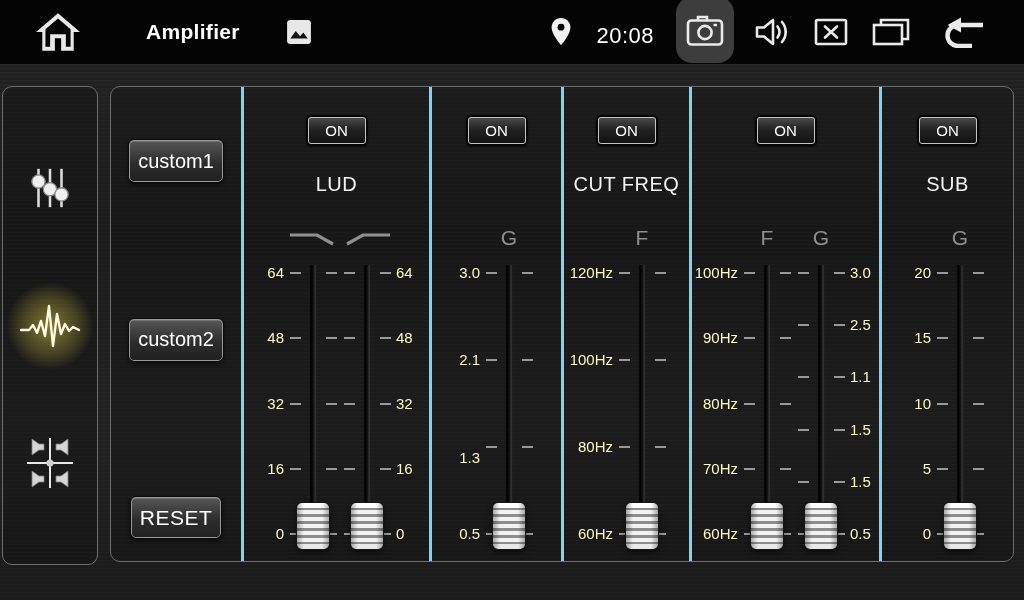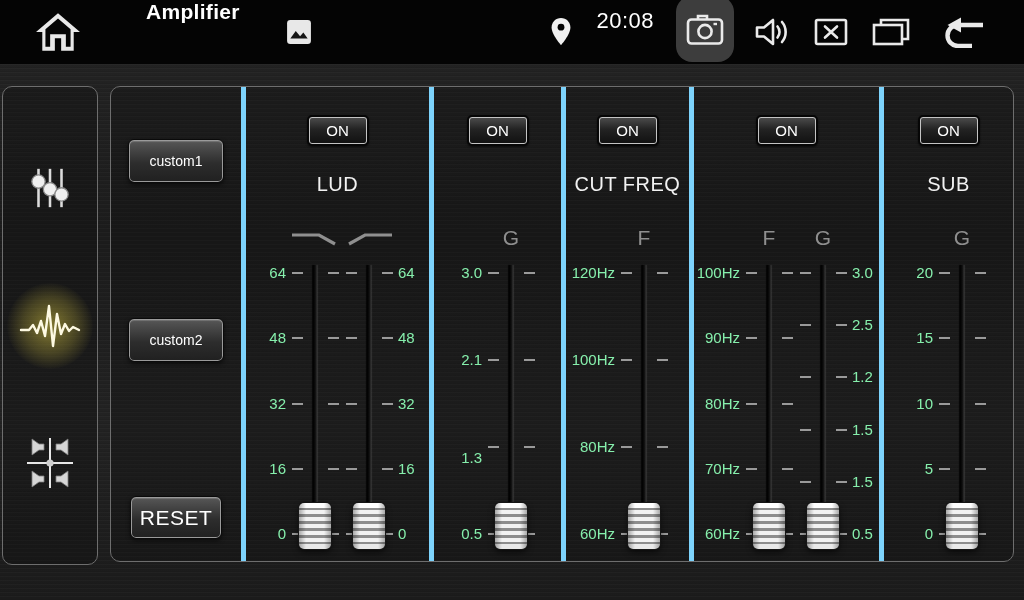--- a/index.html
+++ b/index.html
@@ -15,21 +15,21 @@
     content:""; position:absolute; inset:0; pointer-events:none; z-index:5;
     background:
       repeating-linear-gradient(180deg, rgba(255,255,255,0.022) 0 1px, rgba(0,0,0,0) 1px 3px, rgba(0,0,0,0.05) 3px 4px),
       linear-gradient(180deg, rgba(255,255,255,0.03), rgba(0,0,0,0.08) 40%, rgba(255,255,255,0.02) 70%, rgba(0,0,0,0.1));
   }
 
   
   .topbar {
     position:absolute; left:0; top:0; width:1024px; height:64px;
     background:#040404; z-index:10;
-    display:flex; 
+    display:flex; align-items:center;
   }
   .tb-icon { display:flex; align-items:center; justify-content:center; height:64px; }
   .tb-title { color:#fff; font-size:21px; font-weight:bold; letter-spacing:0.3px; }
   .tb-time { color:#fff; font-size:22px; font-weight:500; letter-spacing:0.5px; }
   .camera-pill {
     width:58px; height:66px; margin-top:-4px; border-radius:16px;
     background:#3d3d3d; display:flex; align-items:center; justify-content:center;
   }
   .tb-spacer { flex:1; }
 
@@ -57,27 +57,27 @@
   .presets-col {
     width:130px; flex:none;
     display:flex; flex-direction:column; align-items:center; justify-content:space-between;
     padding:52px 0 22px 0;
   }
   .preset-btn {
     width:96px; height:44px; border-radius:6px;
     border:1px solid #0a0a0a;
     box-shadow: inset 0 0 0 1px #9a9a9a, inset 0 2px 1px rgba(255,255,255,0.18), 0 2px 4px rgba(0,0,0,0.55);
     background:linear-gradient(180deg,#585858 0%, #2d2d2d 55%, #202020 100%);
-    color:#fff; font-size:14px; font-family:"Liberation Sans", sans-serif;
+    color:#fff; font-size:20px; font-family:"Liberation Sans", sans-serif;
     cursor:pointer;
   }
   .preset-btn.reset { width:92px; height:43px; font-size:21px; letter-spacing:0.5px; }
 
   .sections { flex:1; display:grid; grid-template-columns:188px 132px 128px 190px 1fr; }
-  .section { position:relative; border-left:5px solid #7dd3fc; }
+  .section { position:relative; border-left:3px solid #7dd3fc; }
 
   .on-btn {
     position:absolute; top:28px; left:50%; transform:translateX(-50%);
     width:62px; height:31px; border-radius:5px;
     border:2px solid #060606;
     box-shadow: inset 0 0 0 1px #c4c4c4, 0 1px 2px rgba(0,0,0,0.6);
     background:linear-gradient(180deg,#4e4e4e 0%, #232323 45%, #101010 100%);
     color:#fff; font-size:15px; font-family:"Liberation Sans", sans-serif;
     cursor:pointer;
   }
@@ -92,21 +92,21 @@
   }
   .slope-icon { position:absolute; top:142px; transform:translateX(-50%); }
 
   .slider-area { position:absolute; left:0; top:172px; right:0; height:292px; }
   .track {
     position:absolute; top:6px; height:284px; width:4px;
     background:linear-gradient(90deg,#000 0%, #0d0d0d 55%, #303030 100%);
     box-shadow:-1px 0 1px rgba(0,0,0,0.8), 1px 0 1px rgba(110,110,110,0.3);
   }
   .tick-dash { position:absolute; width:11px; height:2px; background:#9a9a9a; }
-  .tick-label { position:absolute; height:18px; line-height:18px; font-size:15px; color:#86efac; white-space:nowrap; }
+  .tick-label { position:absolute; height:18px; line-height:18px; font-size:15px; color:#fef9c3; white-space:nowrap; }
   .tick-label.left { text-align:right; }
   .tick-label.right { text-align:left; }
   .knob {
     position:absolute; width:32px; height:46px; top:244px; border-radius:5px;
     background:
       linear-gradient(90deg, rgba(0,0,0,0.30) 0%, rgba(255,255,255,0) 22%, rgba(255,255,255,0) 78%, rgba(0,0,0,0.30) 100%),
       linear-gradient(180deg, #ffffff 0 5px, rgba(255,255,255,0) 5px calc(100% - 5px), #e9e9e9 calc(100% - 5px) 100%),
       repeating-linear-gradient(180deg, #f2f2f2 0 4px, #8d8d8d 4px 7px);
     box-shadow:0 0 0 1px #161616, 0 3px 6px rgba(0,0,0,0.65);
     cursor:grab;
@@ -319,21 +319,21 @@
           <div class="knob" style="left: 59px;"></div>
           <div class="track" style="left: 127px;"></div>
           <div class="tick-dash" style="left: 106px; top: 13px;"></div>
           <div class="tick-dash" style="left: 142px; top: 13px;"></div>
           <div class="tick-label right" style="left: 158px; width: 42px; top: 5px;">3.0</div>
           <div class="tick-dash" style="left: 106px; top: 65.2px;"></div>
           <div class="tick-dash" style="left: 142px; top: 65.2px;"></div>
           <div class="tick-label right" style="left: 158px; width: 42px; top: 57.2px;">2.5</div>
           <div class="tick-dash" style="left: 106px; top: 117.4px;"></div>
           <div class="tick-dash" style="left: 142px; top: 117.4px;"></div>
-          <div class="tick-label right" style="left: 158px; width: 42px; top: 109.4px;">1.2</div>
+          <div class="tick-label right" style="left: 158px; width: 42px; top: 109.4px;">1.1</div>
           <div class="tick-dash" style="left: 106px; top: 169.6px;"></div>
           <div class="tick-dash" style="left: 142px; top: 169.6px;"></div>
           <div class="tick-label right" style="left: 158px; width: 42px; top: 161.6px;">1.5</div>
           <div class="tick-dash" style="left: 106px; top: 221.8px;"></div>
           <div class="tick-dash" style="left: 142px; top: 221.8px;"></div>
           <div class="tick-label right" style="left: 158px; width: 42px; top: 213.8px;">1.5</div>
           <div class="tick-dash" style="left: 106px; top: 274px;"></div>
           <div class="tick-dash" style="left: 142px; top: 274px;"></div>
           <div class="tick-label right" style="left: 158px; width: 42px; top: 266px;">0.5</div>
           <div class="knob" style="left: 113px;"></div>

